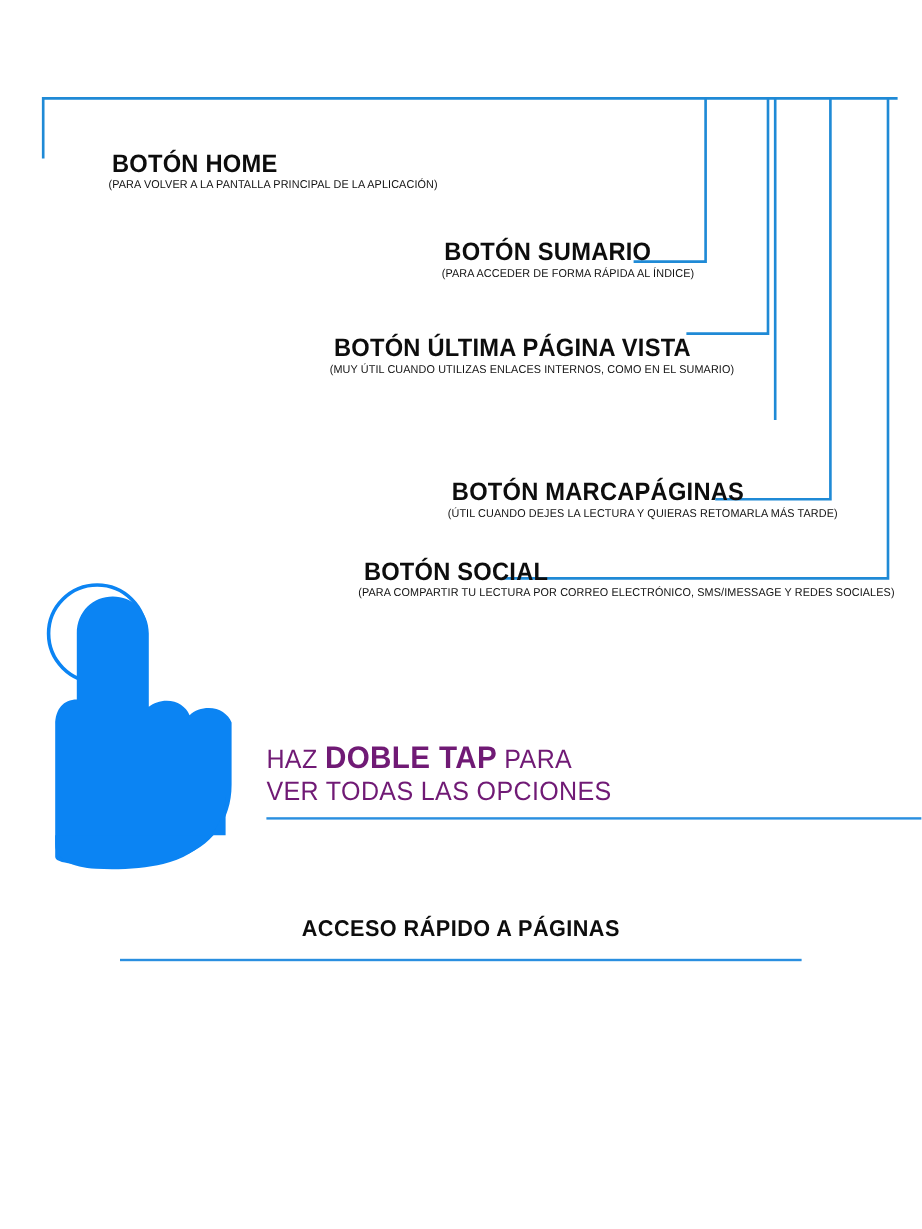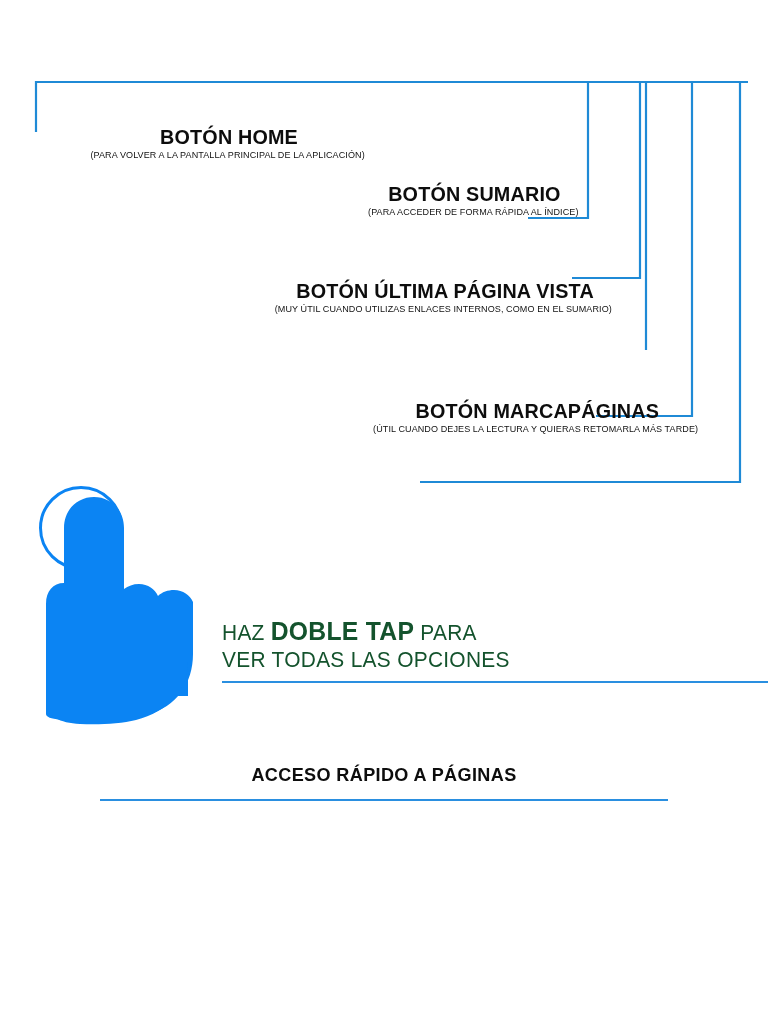--- a/index.html
+++ b/index.html
@@ -26,21 +26,21 @@
     top: 0;
     left: 0;
     width: 768px;
     height: 1024px;
     pointer-events: none;
   }
 
   
   .callout {
     position: absolute;
-    text-align: center;
+    text-align: left;
     white-space: nowrap;
   }
   .callout .title {
     font-family: "Liberation Sans", sans-serif;
     font-weight: bold;
     font-size: 21px;
     letter-spacing: 0.2px;
     color: #0d0d0d;
     line-height: 1.05;
     transform: scaleX(0.94);
@@ -53,21 +53,21 @@
     letter-spacing: 0.1px;
     color: #111111;
     line-height: 1.1;
     margin-top: 2px;
     transform: scaleX(0.95);
     transform-origin: right center;
   }
 
   
   #co-home      { right: 403px; top: 126px; }
-  #co-sumario   { right: 190px; top: 183px; }
+  #co-sumario   { right: 190px; top: 200px; }
   #co-ultima    { right: 156px; top: 280px; }
   #co-miniatur  { right: 82px;  top: 335px; }
   #co-marcapag  { right: 70px;  top: 400px; }
   #co-social    { right: 22px;  top: 466px; }
 
   
   .hand-wrap {
     position: absolute;
     left: 36px;
     top: 484px;
@@ -89,21 +89,21 @@
     left: 0;
     top: 0;
   }
 
   
   .doubletap {
     position: absolute;
     left: 222px;
     top: 616px;
     width: 300px;
-    color: #14532d;
+    color: #701a75;
   }
   .doubletap .line1 {
     font-size: 22px;
     letter-spacing: 0.3px;
     line-height: 1.18;
     transform: scaleX(0.95);
     transform-origin: left center;
     white-space: nowrap;
   }
   .doubletap .line1 .strong {
@@ -176,20 +176,24 @@
     <div class="title">BOTÓN ÚLTIMA PÁGINA VISTA</div>
     <div class="sub">(MUY ÚTIL CUANDO UTILIZAS ENLACES INTERNOS, COMO EN EL SUMARIO)</div>
   </div>
 
 
   <div class="callout" id="co-marcapag">
     <div class="title">BOTÓN MARCAPÁGINAS</div>
     <div class="sub">(ÚTIL CUANDO DEJES LA LECTURA Y QUIERAS RETOMARLA MÁS TARDE)</div>
   </div>
 
+  <div class="callout" id="co-social">
+    <div class="title">BOTÓN SOCIAL</div>
+    <div class="sub">(PARA COMPARTIR TU LECTURA POR CORREO ELECTRÓNICO, SMS/IMESSAGE Y REDES SOCIALES)</div>
+  </div>
 
   <div class="hand-wrap">
     <div class="hand-ring"></div>
     <svg class="hand-shape" width="160" height="250" viewBox="0 0 160 250" xmlns="http://www.w3.org/2000/svg">
       <path fill="#0b84f3" d="
         M10,230
         L10,120
         C10,107 17,99 28,99
         L28,44
         C28,25 42,13 58,13

